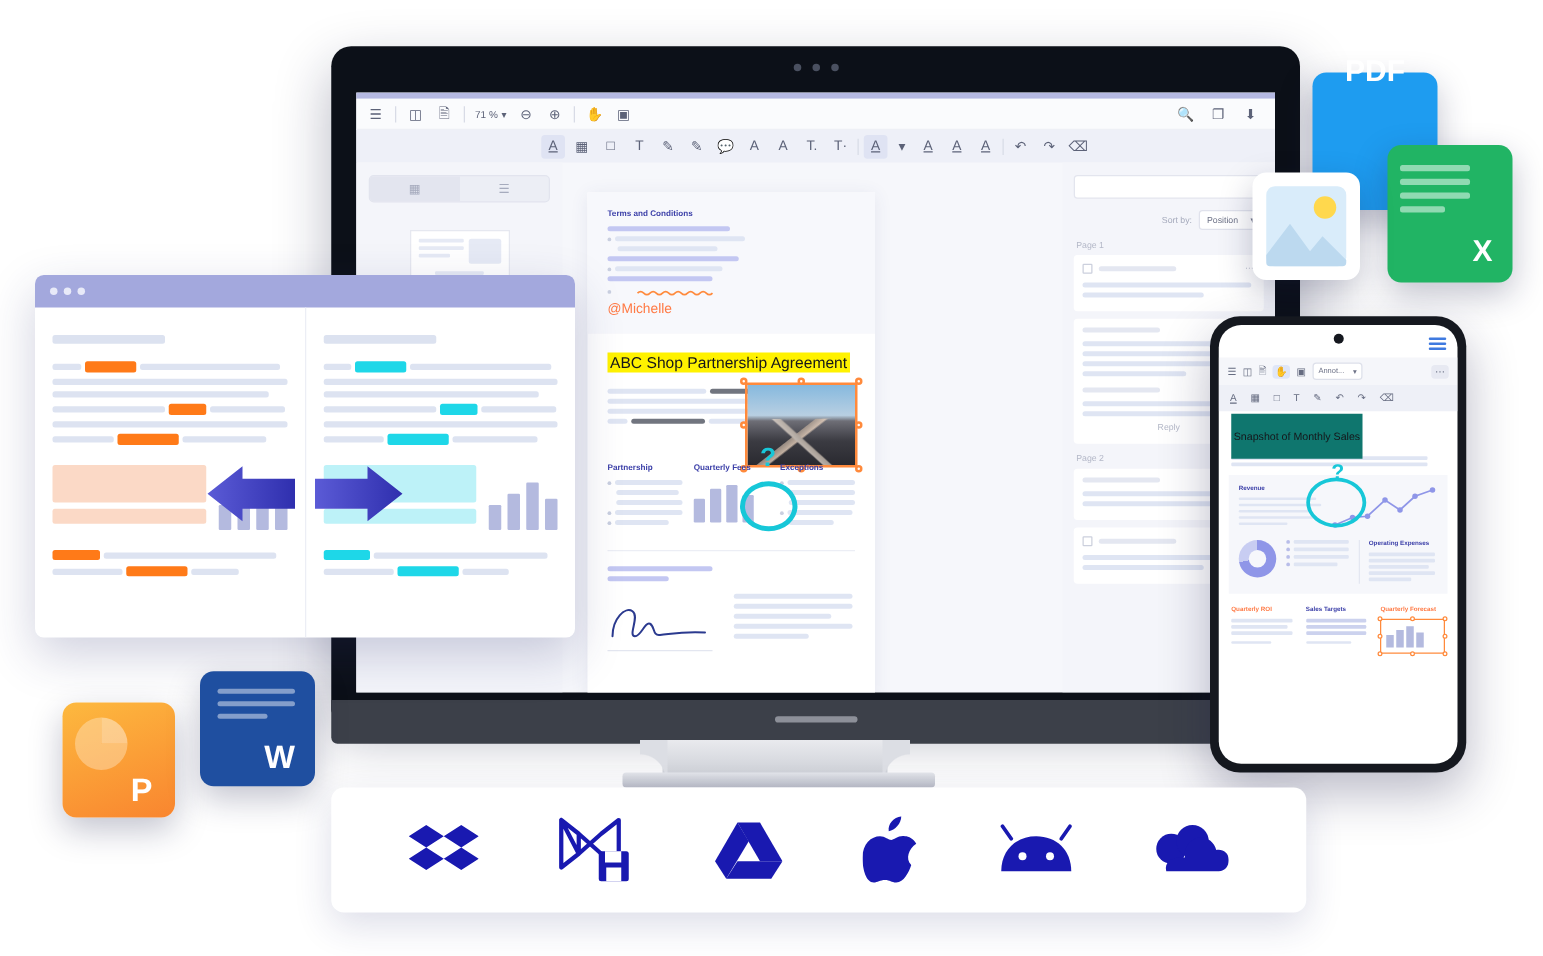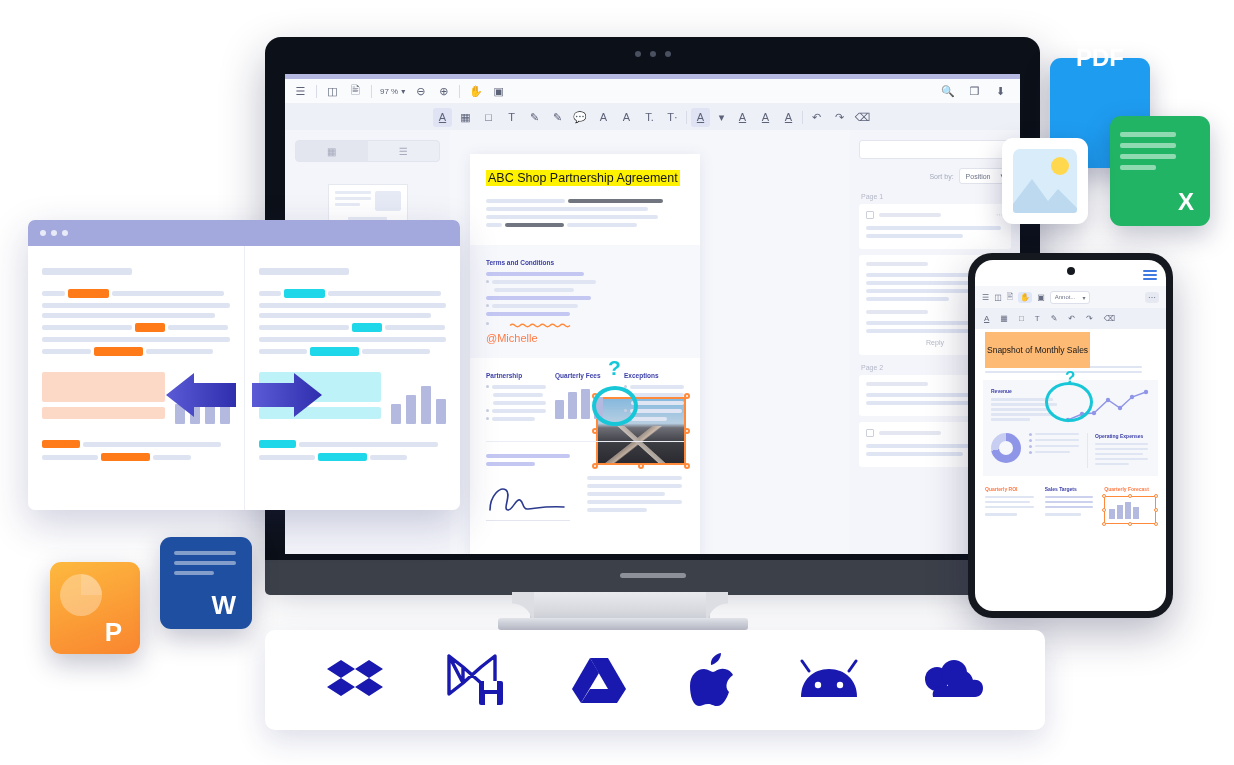--- a/index.html
+++ b/index.html
@@ -135,21 +135,21 @@
   .pburger { position: absolute; right: 9px; top: 10px; display: flex; flex-direction: column; gap: 2px; }
   .pburger i { width: 14px; height: 2px; background: #3f7ae0; border-radius: 1px; display: block; }
   .ptb1 { margin-top: 26px; height: 22px; background: #f5f6fa; display: flex; align-items: center;
     gap: 5px; padding: 0 7px; }
   .ptb2 { height: 21px; background: #eef0f7; display: flex; align-items: center; gap: 11px;
     padding: 0 9px; }
   .pbtn { font-size: 8px; color: #666c81; }
   .pbtn.on { background: #dfe6f8; color: #3f7ae0; border-radius: 3px; padding: 1px 2px; }
   .pdrop { border: 1px solid #dde0ea; background: #fff; border-radius: 3px; font-size: 6px;
     color: #6d7287; padding: 2px 4px; display: flex; align-items: center; gap: 7px; }
-  .phl { background: #fdba74; font-size: 8.5px; color: #15161a; display: inline;
+  .phl { background: #0f766e; font-size: 8.5px; color: #15161a; display: inline;
     box-decoration-break: clone; -webkit-box-decoration-break: clone; padding: 13px 2px; line-height: 1.6; }
   .pcard { background: #f6f7fb; margin: 7px 8px 0; padding: 8px; position: relative; }
   .phd { font-size: 5px; font-weight: bold; color: #3b3fa8; margin-bottom: 4px; }
   .phd.or { color: #ff7a45; }
   .pl { height: 2.5px; background: #dfe5f3; border-radius: 1px; margin-bottom: 2.5px; }
   .donut { width: 30px; height: 30px; border-radius: 50%;
     background: conic-gradient(#8f96e8 0 72%, #c8cdf2 0); position: relative; }
   .donut:after { content:""; position:absolute; inset:8px; border-radius:50%; background:#f6f7fb; }
   .pfore { border: 1.5px solid #ff8a3c; padding: 4px; display: flex; align-items: flex-end;
     gap: 2px; height: 28px; position: relative; }
@@ -193,21 +193,21 @@
     <div class="screen">
       <div class="tb-accent"></div>
 
       <div class="tb-row1">
         <span class="ic">☰</span>
         <span class="sep"></span>
         <span class="ic">◫</span>
         <span class="ic">🖹</span>
         <span class="sep"></span>
         <span class="zoomsel">
-          <span>97 %</span>
+          <span>71 %</span>
           <span>▾</span>
         </span>
         <span class="ic">⊖</span>
         <span class="ic">⊕</span>
         <span class="sep"></span>
         <span class="ic">✋</span>
         <span class="ic">▣</span>
 
 
         <span class="tb-right">
@@ -271,41 +271,20 @@
             <i style="width:7px;height:7px;border-radius:50%;background:#e2e6f2;display:block"></i>
             <i style="width:7px;height:7px;border-radius:50%;background:#e2e6f2;display:block"></i>
             <i style="width:7px;height:7px;border-radius:50%;background:#e2e6f2;display:block"></i>
           </div>
         </div>
 
       </div>
 
       <div class="doc">
 
-        <div class="doc-sec">
-          <div class="hl">ABC Shop Partnership Agreement</div>
-          <div style="margin-top:12px;">
-            <div class="lnrow">
-                <div class="ln" style="width:40%"></div>
-                <div class="ln dk" style="width:48%"></div>
-              </div>
-            <div class="lnrow">
-                <div class="ln" style="width:82%"></div>
-              </div>
-            <div class="lnrow">
-                <div class="ln" style="width:87%"></div>
-              </div>
-            <div class="lnrow">
-                <div class="ln" style="width:8%"></div>
-                <div class="ln dk" style="width:30%"></div>
-                <div class="ln" style="width:35%"></div>
-              </div>
-          </div>
-        </div>
-
         <div class="doc-sec alt" style="position:relative;min-height:98px;">
           <div class="hd">Terms and Conditions</div>
           <div style="width:56%;">
             <div class="lnrow">
                 <div class="ln pu" style="width:88%"></div>
               </div>
             <div class="lnrow">
                 <div class="bullet"></div>
                 <div class="ln" style="width:94%"></div>
               </div>
@@ -334,20 +313,41 @@
           <div class="imgsel">
             <div class="pic"></div>
             <i class="hdl" style="left:-4px;top:-4px"></i>
             <i class="hdl" style="left:calc(50% - 3px);top:-4px"></i>
             <i class="hdl" style="right:-4px;top:-4px"></i>
             <i class="hdl" style="left:-4px;top:calc(50% - 3px)"></i>
             <i class="hdl" style="right:-4px;top:calc(50% - 3px)"></i>
             <i class="hdl" style="left:-4px;bottom:-4px"></i>
             <i class="hdl" style="left:calc(50% - 3px);bottom:-4px"></i>
             <i class="hdl" style="right:-4px;bottom:-4px"></i>
+          </div>
+        </div>
+
+        <div class="doc-sec">
+          <div class="hl">ABC Shop Partnership Agreement</div>
+          <div style="margin-top:12px;">
+            <div class="lnrow">
+                <div class="ln" style="width:40%"></div>
+                <div class="ln dk" style="width:48%"></div>
+              </div>
+            <div class="lnrow">
+                <div class="ln" style="width:82%"></div>
+              </div>
+            <div class="lnrow">
+                <div class="ln" style="width:87%"></div>
+              </div>
+            <div class="lnrow">
+                <div class="ln" style="width:8%"></div>
+                <div class="ln dk" style="width:30%"></div>
+                <div class="ln" style="width:35%"></div>
+              </div>
           </div>
         </div>
 
         <div class="doc-sec" style="position:relative;">
           <div style="display:flex;gap:9px;">
             <div style="flex:1;">
               <div class="hd">Partnership</div>
               <div class="lnrow">
                   <div class="bullet"></div>
                   <div class="ln" style="width:90%"></div>

